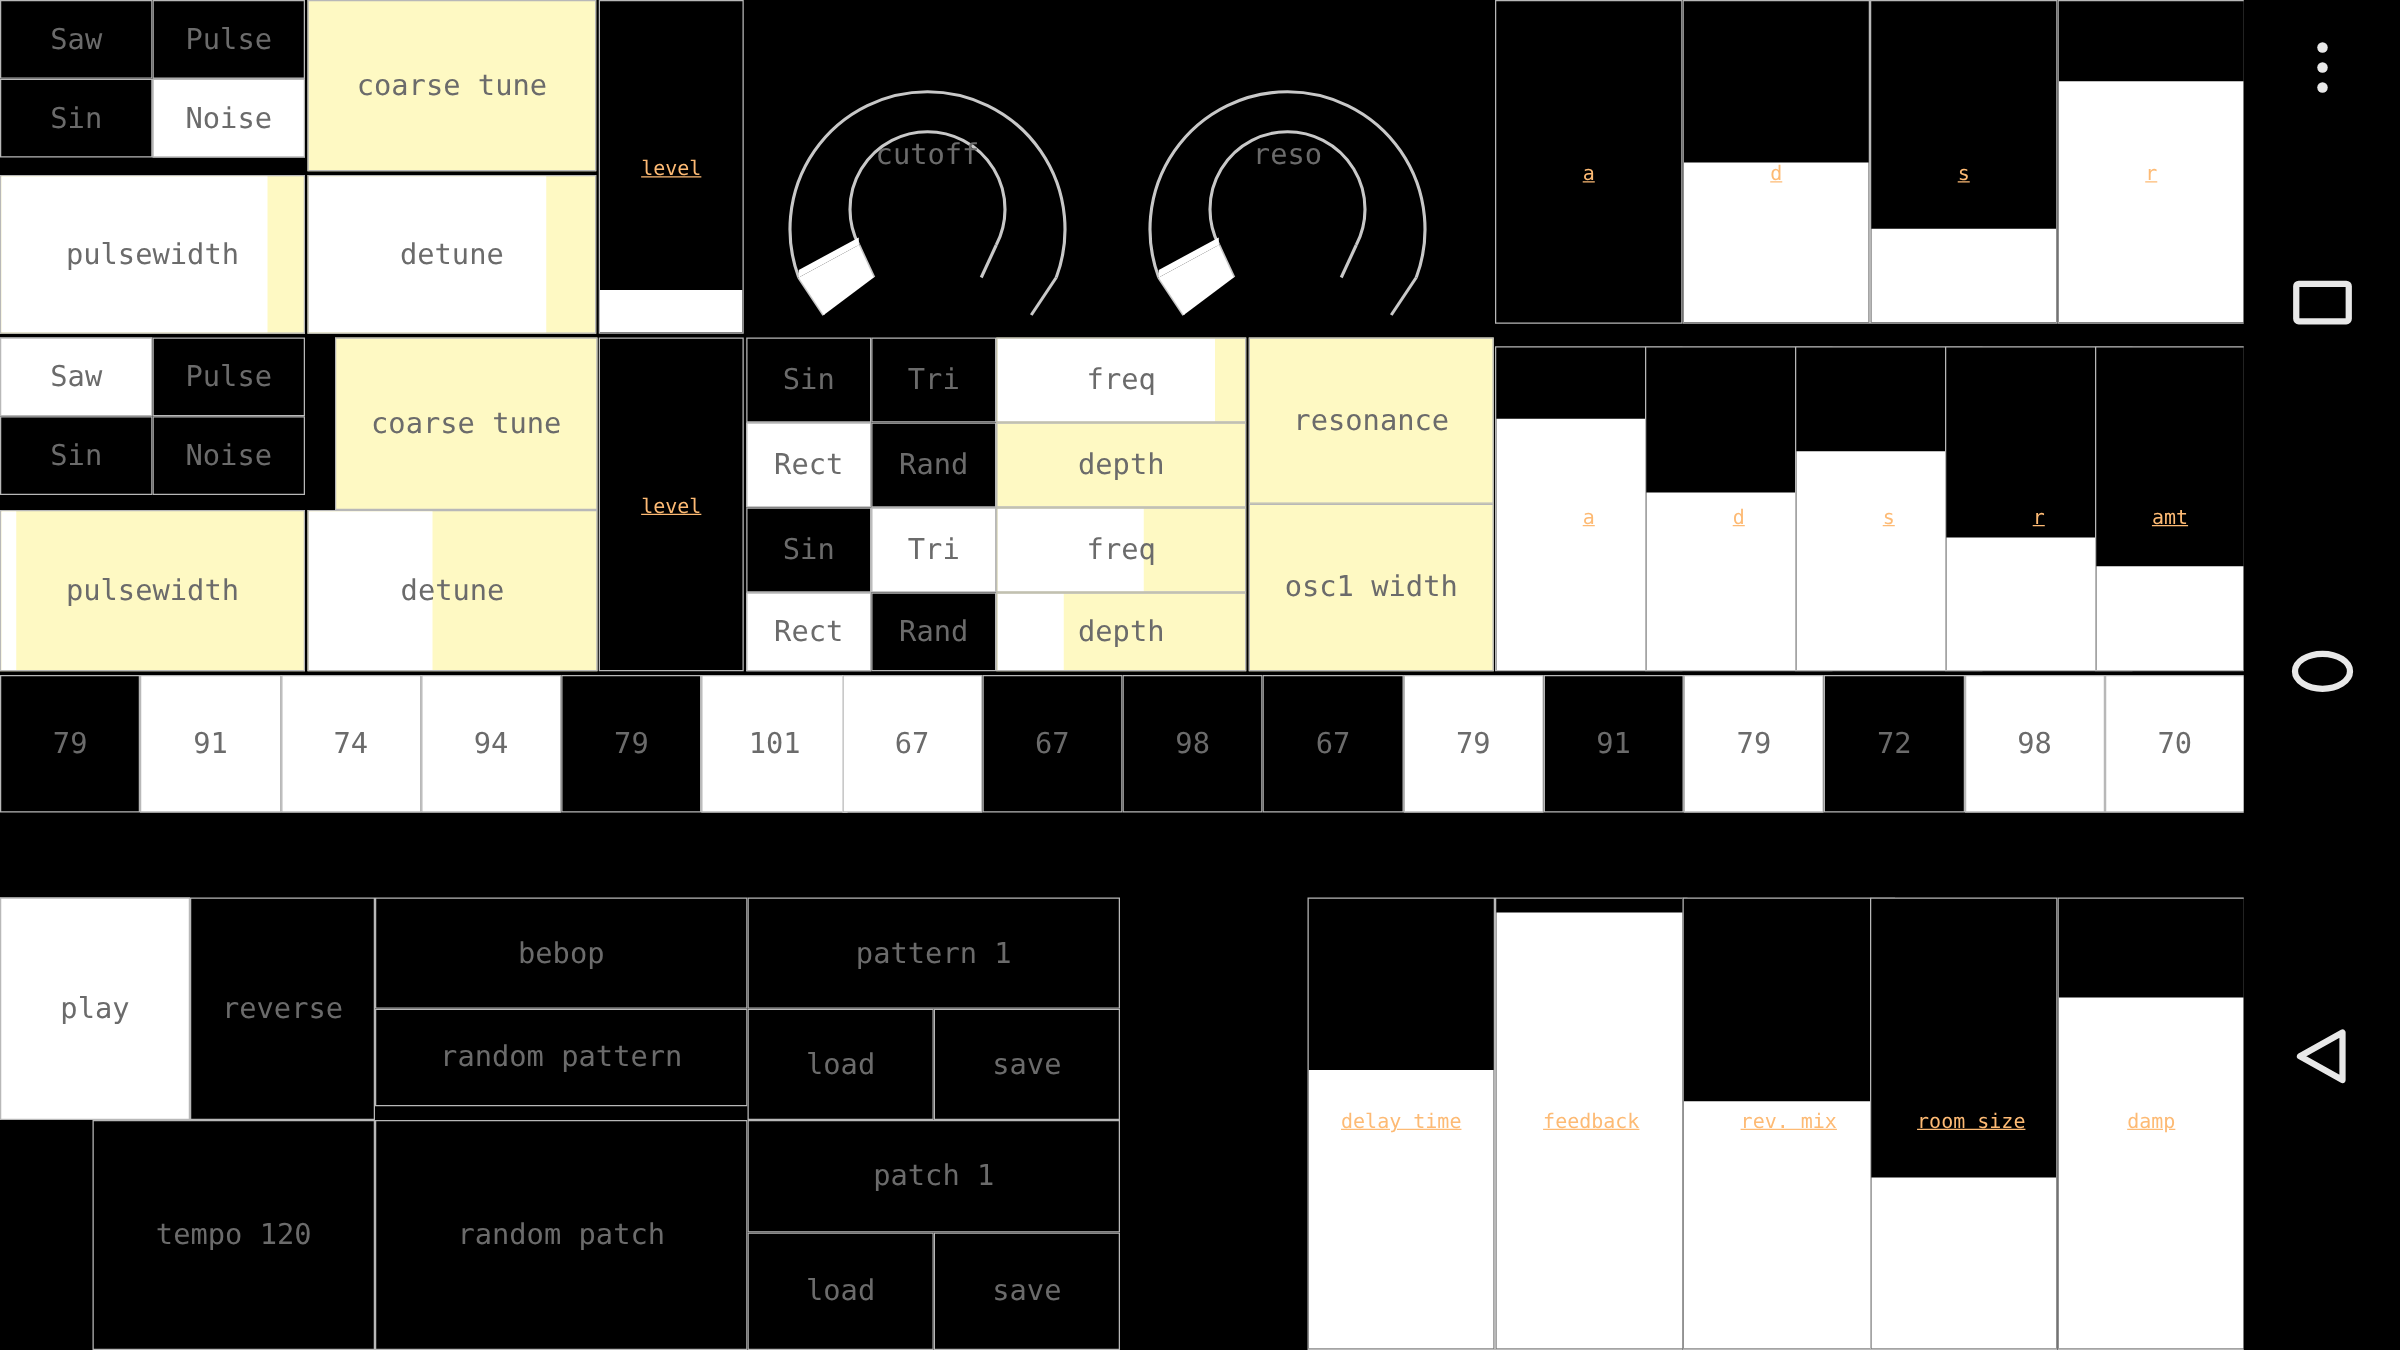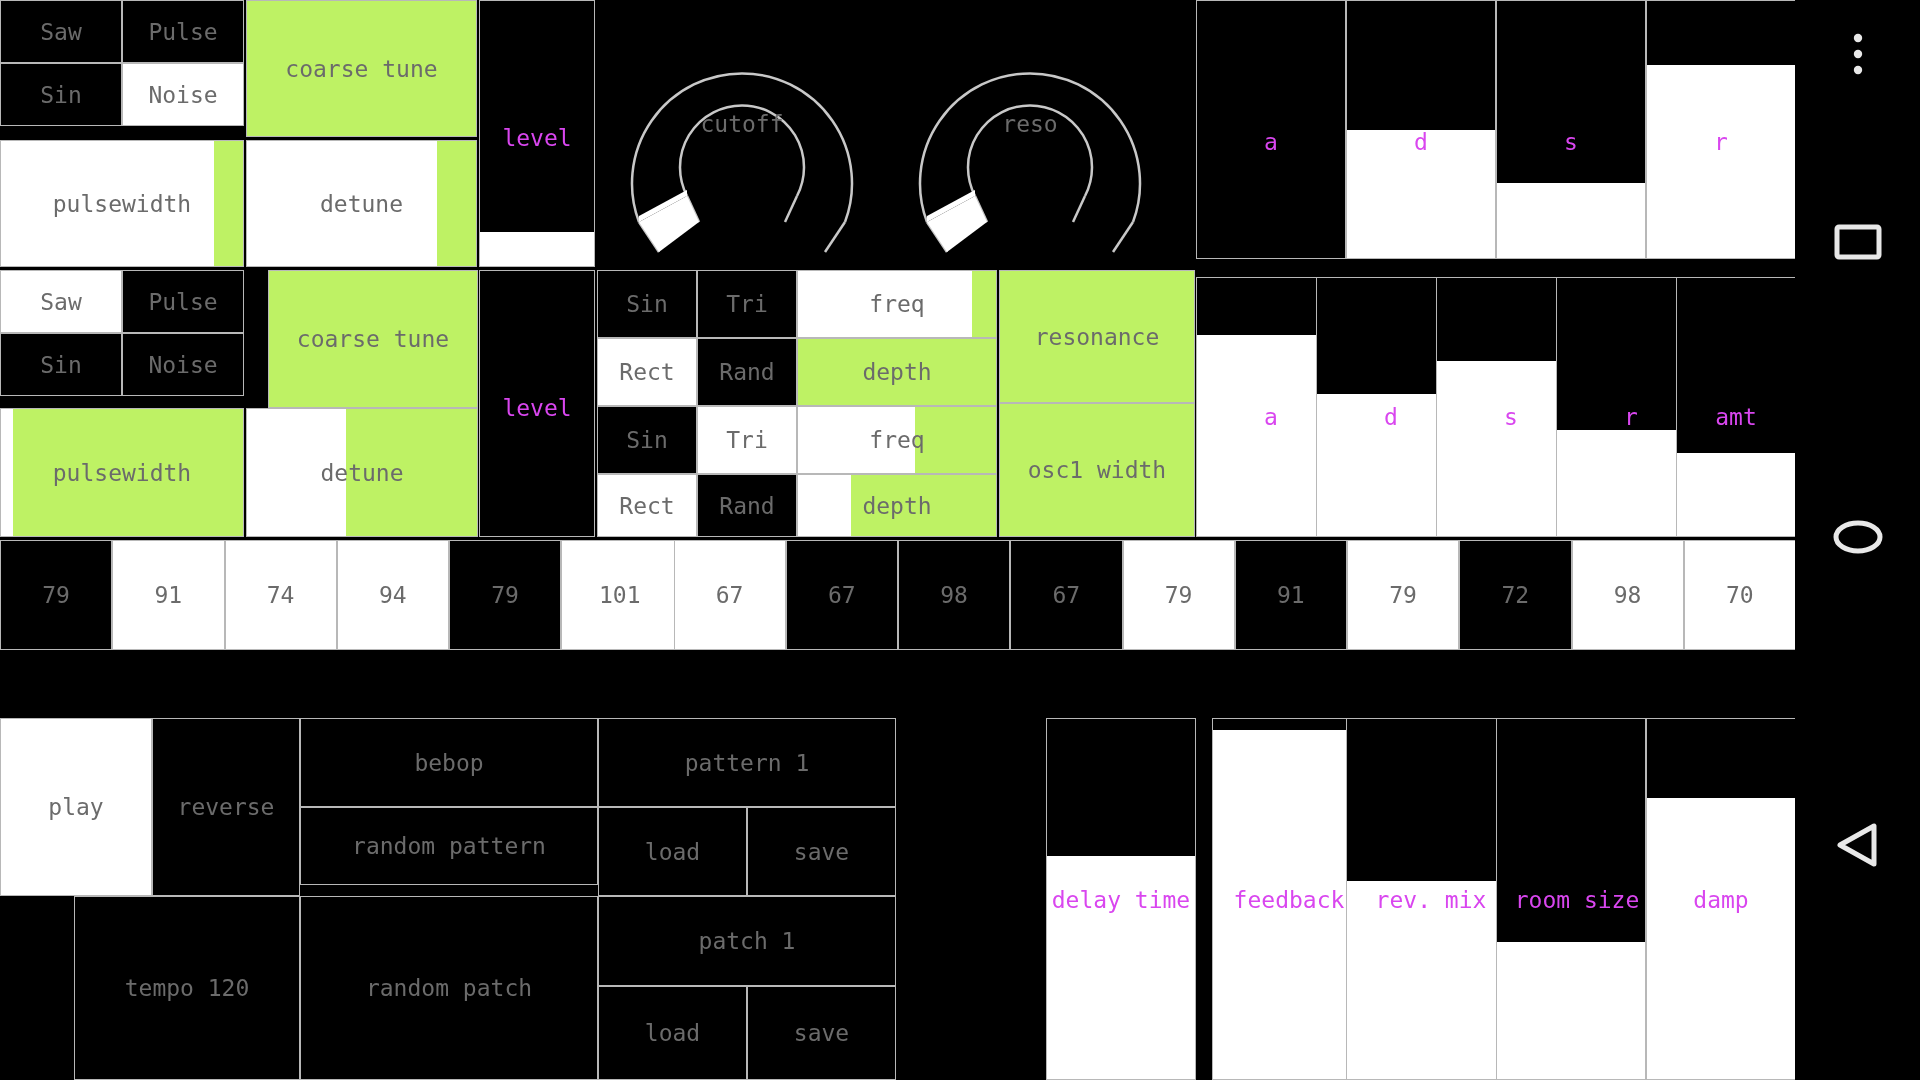--- a/index.html
+++ b/index.html
@@ -31,32 +31,33 @@
     overflow:hidden;
     background:#000;
   }
   .vslider .fill{
     position:absolute; left:0; right:0; bottom:0;
     background:#fff;
   }
   .vslider .lbl{
     position:absolute; left:0; right:0;
     text-align:center;
-    color:#d946ef;
-    font-size:23px;
+    color:#fdba74;
+    font-size:16px;
     line-height:1;
     pointer-events:none;
+    text-decoration:underline;
   }
 
   
   .hslider{
     position:absolute;
     border:1px solid #b8b8b8;
     overflow:hidden;
-    background:#bef264;
+    background:#fef9c3;
   }
   .hslider .fill{
     position:absolute; top:0; bottom:0; left:0;
     background:#fff;
   }
   .hslider .lbl{
     position:absolute; left:0; right:0; top:50%;
     transform:translateY(-50%);
     text-align:center;
     color:#6b6b6b;
@@ -364,21 +365,21 @@
   </div>
   <div class="cell" style="left:747px;top:986px;width:149px;height:94px;">
     <span>save</span>
   </div>
 
   <div id="fx" style="position:absolute;left:896px;top:718px;width:900px;height:362px;">
       <div class="vslider" style="left: 150px; top: 0px; width: 150px; height: 362px; position: absolute;">
         <div class="fill" style="height: 62%;"></div>
         <div class="lbl" style="top: 170px;">delay time</div>
       </div>
-      <div class="vslider" style="left: 316px; top: 0px; width: 154px; height: 362px; position: absolute;">
+      <div class="vslider" style="left: 300px; top: 0px; width: 154px; height: 362px; position: absolute;">
         <div class="fill" style="height: 97%;"></div>
         <div class="lbl" style="top: 170px;">feedback</div>
       </div>
       <div class="vslider" style="left: 450px; top: 0px; width: 170px; height: 362px; position: absolute;">
         <div class="fill" style="height: 55%;"></div>
         <div class="lbl" style="top: 170px;">rev. mix</div>
       </div>
       <div class="vslider" style="left: 600px; top: 0px; width: 150px; height: 362px; position: absolute;">
         <div class="fill" style="height: 38%;"></div>
         <div class="lbl" style="top: 170px; margin-left: 12px;">room size</div>

